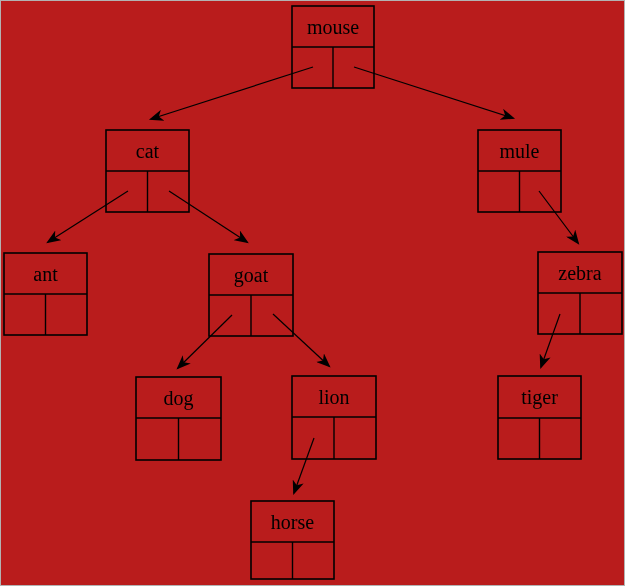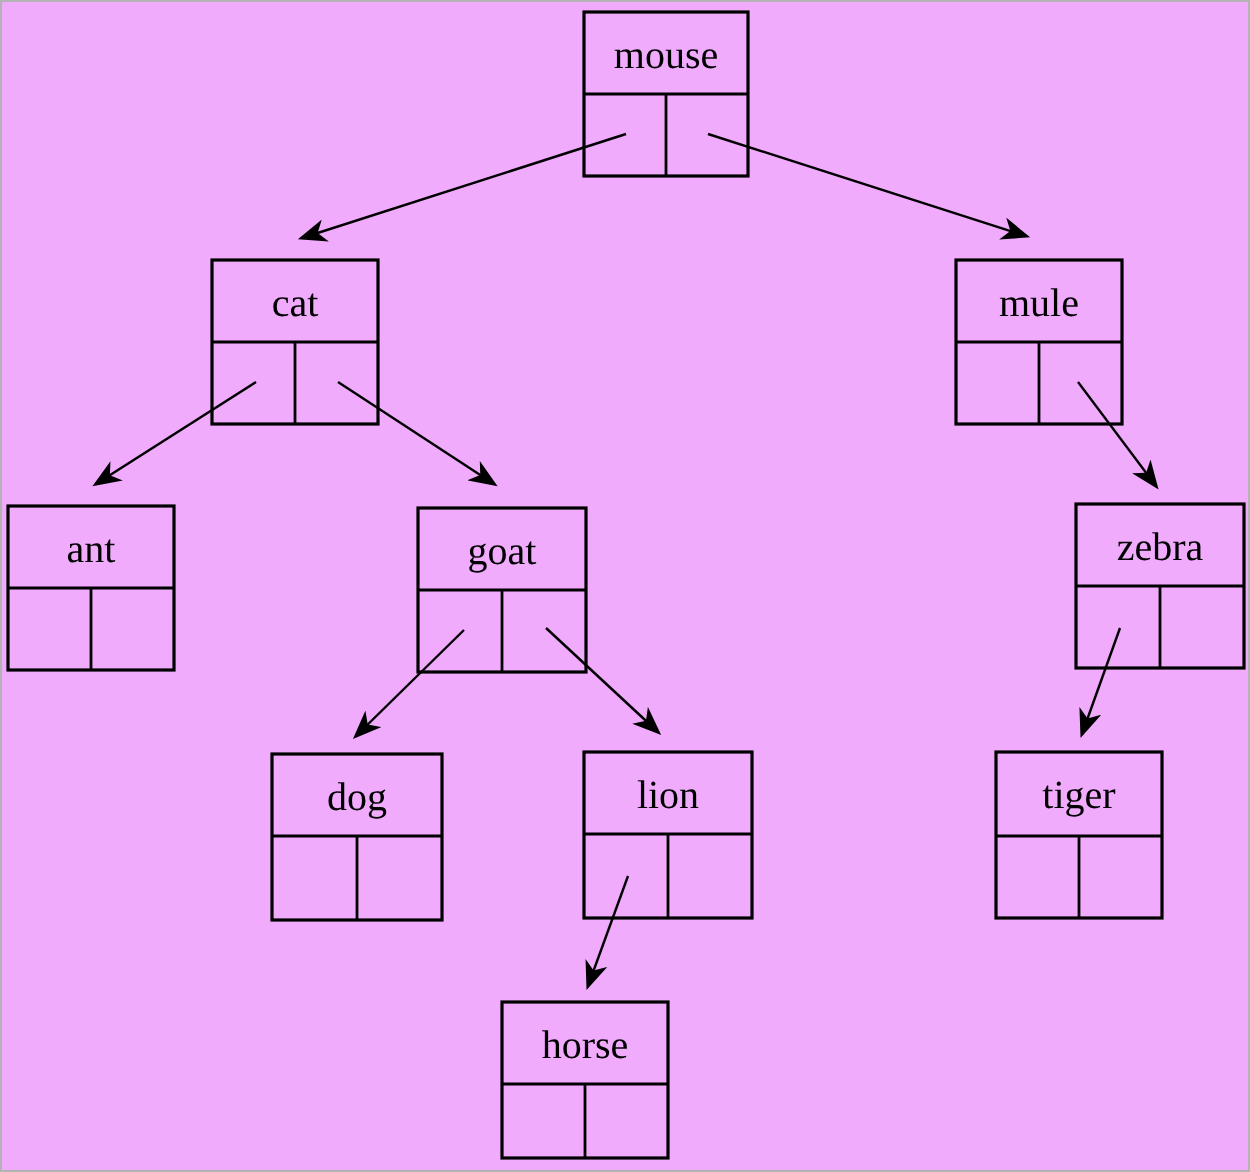--- a/index.html
+++ b/index.html
@@ -5,21 +5,21 @@
   html, body {
     margin: 0;
     padding: 0;
     background: #ffffff;
   }
   .canvas {
     position: relative;
     width: 623px;
     height: 584px;
     border: 1px solid #b3b3b3;
-    background: #f0abfc;
+    background: #b91c1c;
     overflow: hidden;
   }
   svg {
     position: absolute;
     left: 0;
     top: 0;
     display: block;
   }
   .node-box {
     fill: none;

